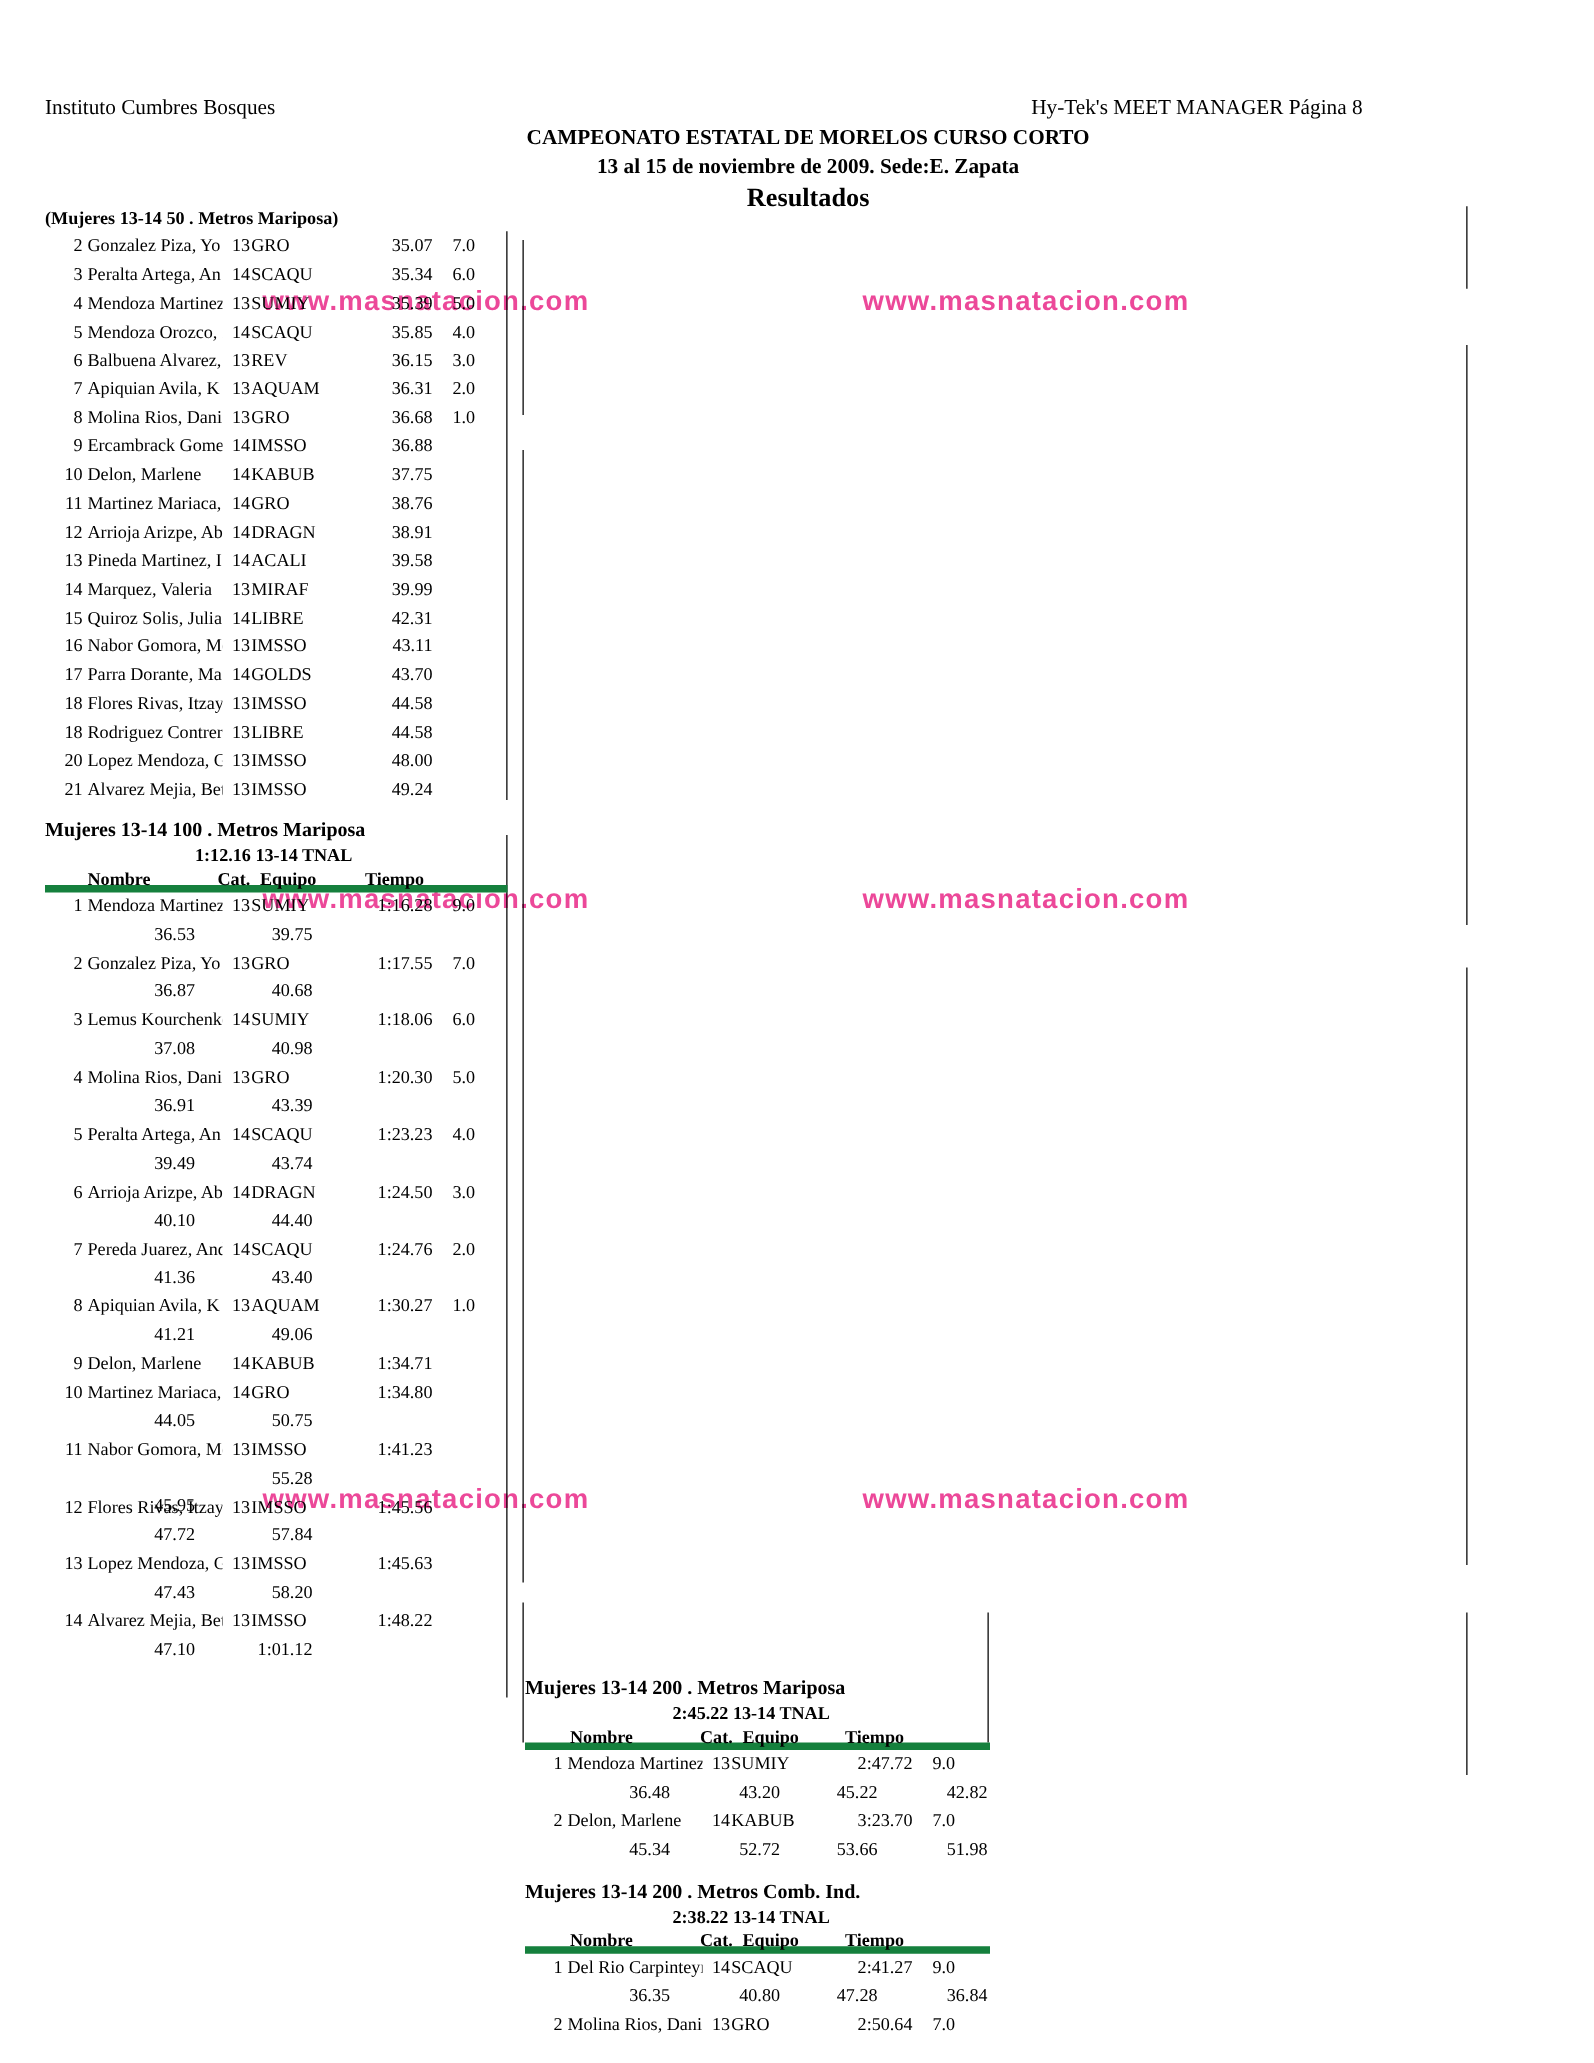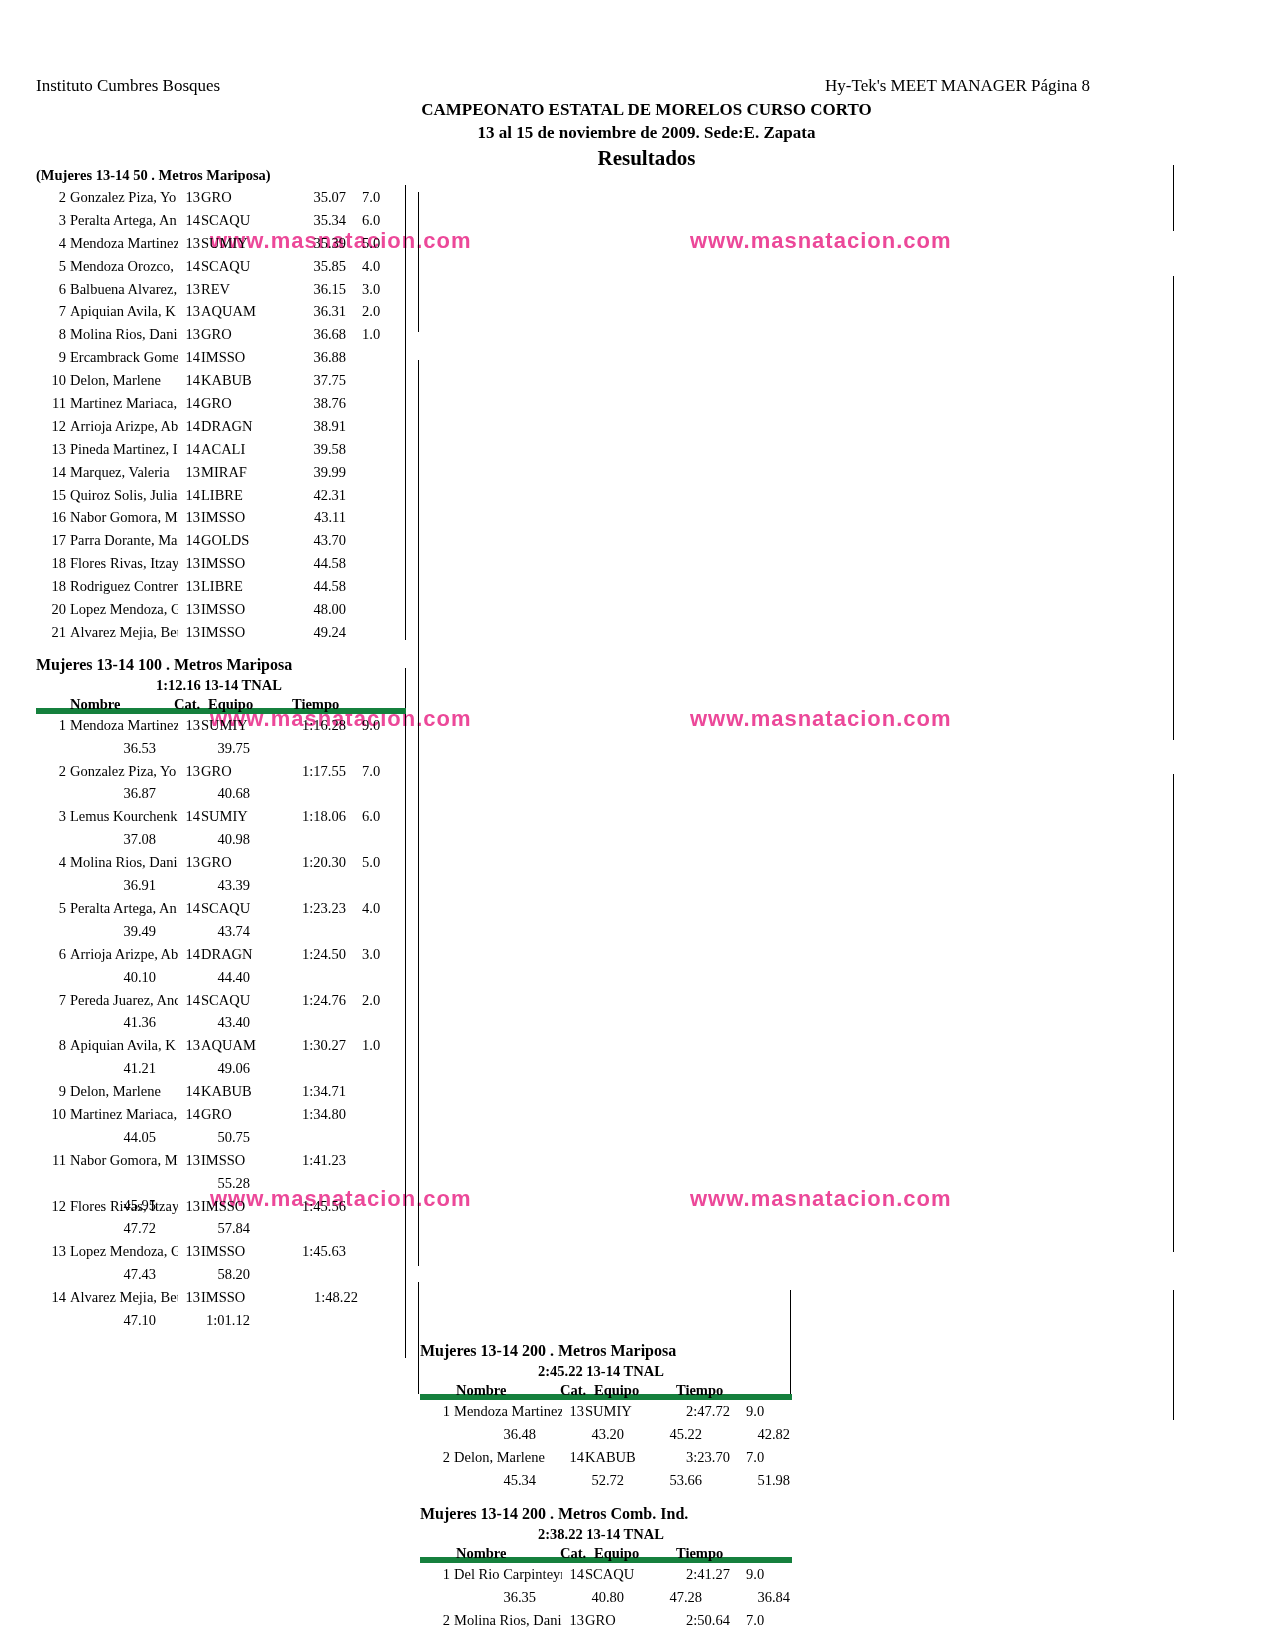--- a/index.html
+++ b/index.html
@@ -380,21 +380,21 @@
         </div>
         <div class="row">
           <span class="c r" style="left: 60px; width: 60px;">47.43</span>
           <span class="c r" style="left: 154px; width: 60px;">58.20</span>
         </div>
         <div class="row">
           <span class="c r" style="left: 0px; width: 30px;">14</span>
           <span class="c" style="left: 34px; width: 108px;">Alvarez Mejia, Bet</span>
           <span class="c r" style="left: 144px; width: 20px;">13</span>
           <span class="c" style="left: 165px; width: 80px;">IMSSO</span>
-          <span class="c r" style="left: 252px; width: 70px;">1:48.22</span>
+          <span class="c r" style="left: 240px; width: 70px;">1:48.22</span>
           <span class="c" style="left: 326px; width: 40px;"></span>
         </div>
         <div class="row">
           <span class="c r" style="left: 60px; width: 60px;">47.10</span>
           <span class="c r" style="left: 154px; width: 60px;">1:01.12</span>
         </div>
       </div>
   </div>
 </div>
 

